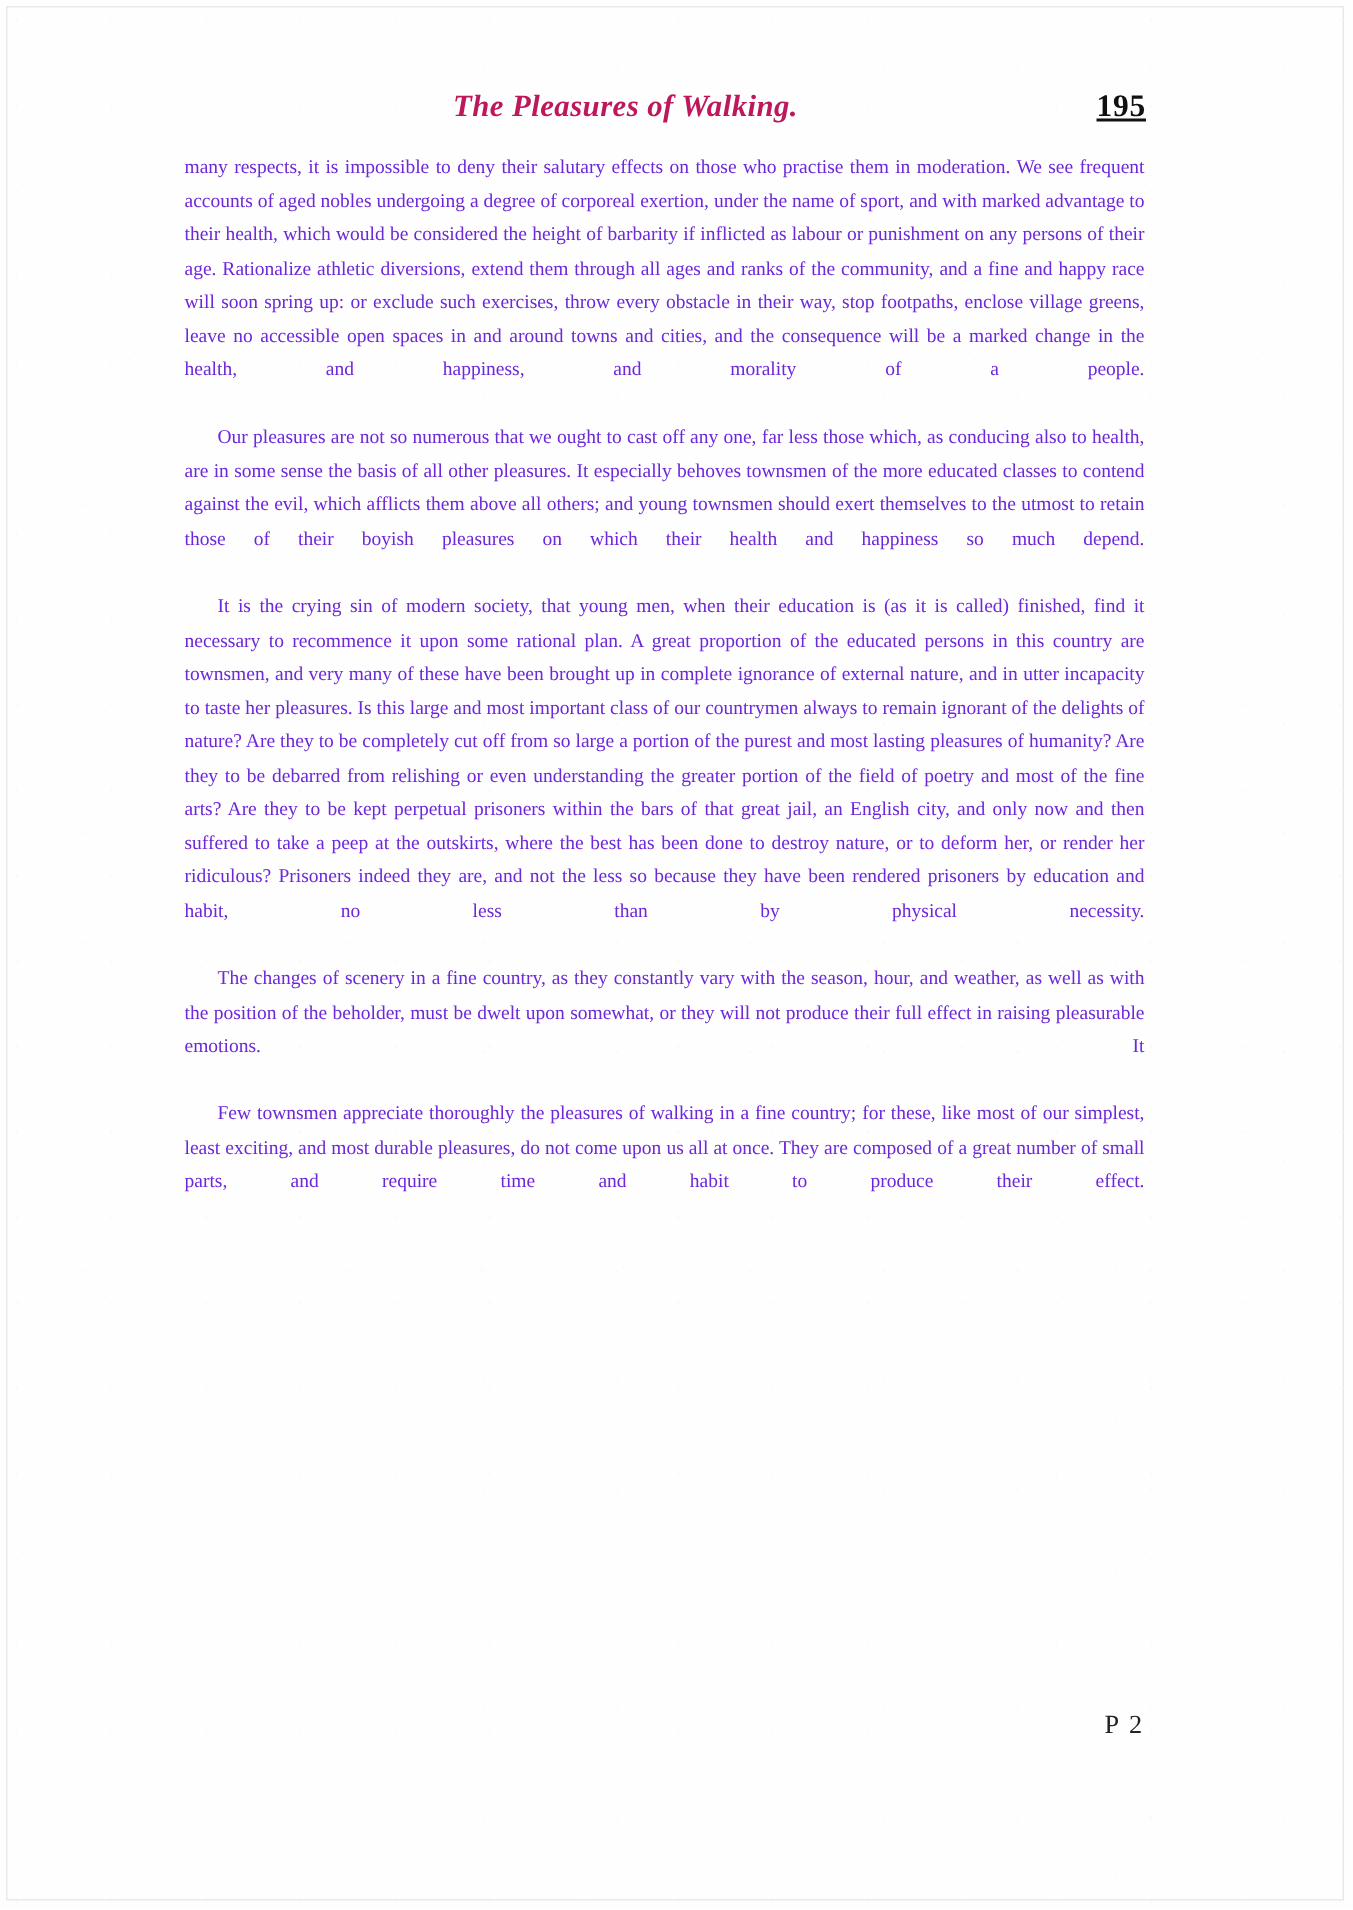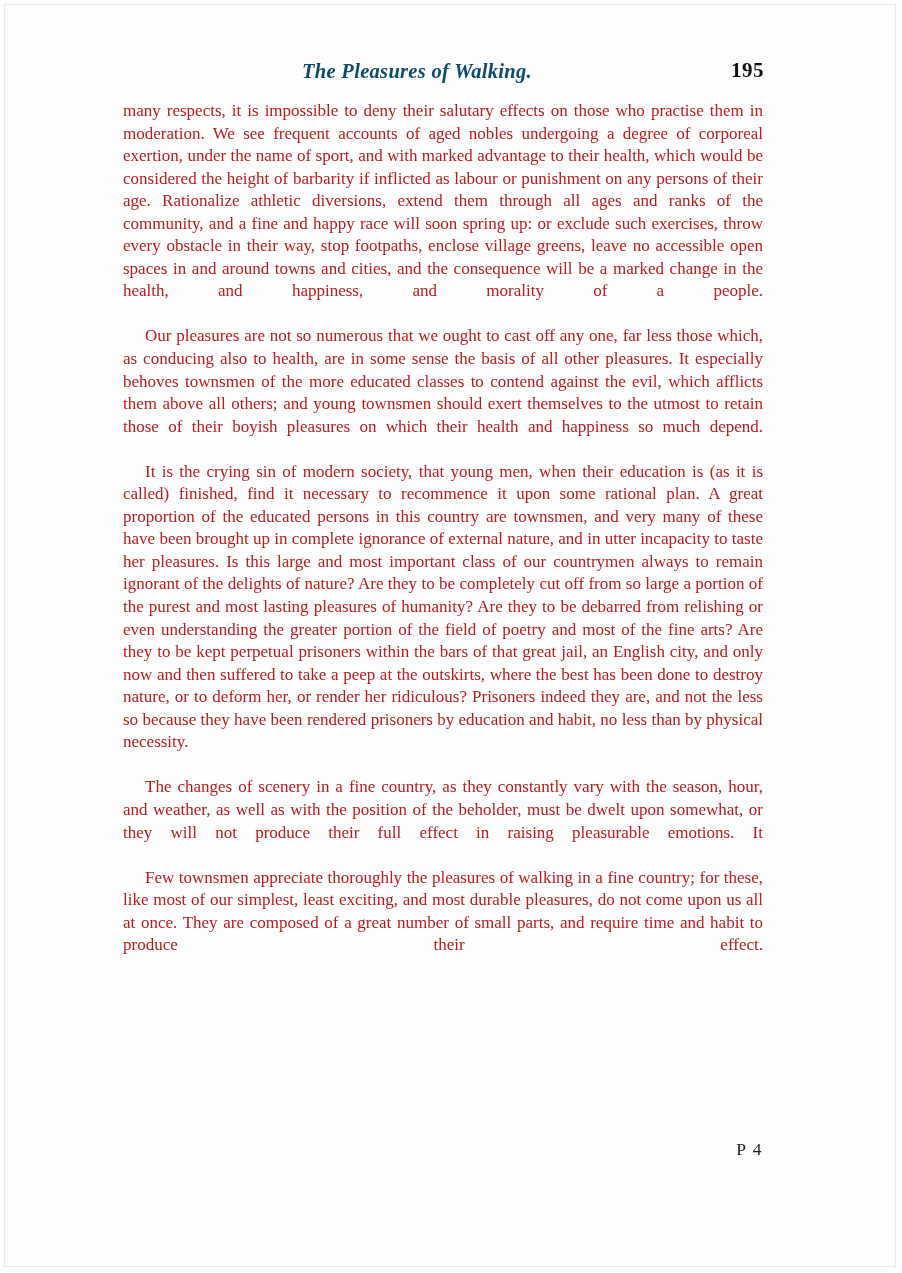--- a/index.html
+++ b/index.html
@@ -49,40 +49,41 @@
   }
   .head-title {
     position: absolute;
     left: 0; right: 0;
     top: 2px;
     text-align: center;
     font-style: italic;
     font-weight: bold;
     font-size: 20.5px;
     letter-spacing: 0.3px;
-    color: #0c4a6e;
+    color: #be185d;
     padding-right: 52px;
   }
   .page-number {
     position: absolute;
     right: -1px;
     top: 0px;
     font-weight: bold;
     font-size: 21px;
     letter-spacing: 0.5px;
     color: #111111;
+    text-decoration: underline;
   }
 
   
   .body-copy {
-    font-size: 17px;
+    font-size: 13px;
     line-height: 22.55px;
     text-align: justify;
     text-justify: inter-word;
-    color: #b91c1c;
+    color: #6d28d9;
   }
   .para {
     margin: 0;
     text-indent: 22px;
     text-align: justify;
   }
   .para.first {
     text-indent: 0;
   }
   
@@ -137,17 +138,17 @@
     <div class="body-copy">
       <p class="para first">many respects, it is impossible to deny their salutary effects on those who practise them in moderation. We see frequent accounts of aged nobles undergoing a degree of corporeal exertion, under the name of sport, and with marked advantage to their health, which would be considered the height of barbarity if inflicted as labour or punishment on any persons of their age. Rationalize athletic diversions, extend them through all ages and ranks of the community, and a fine and happy race will soon spring up: or exclude such exercises, throw every obstacle in their way, stop footpaths, enclose village greens, leave no accessible open spaces in and around towns and cities, and the consequence will be a marked change in the health, and happiness, and morality of a people.</p>
       <p class="para">Our pleasures are not so numerous that we ought to cast off any one, far less those which, as conducing also to health, are in some sense the basis of all other pleasures. It especially behoves townsmen of the more educated classes to contend against the evil, which afflicts them above all others; and young townsmen should exert themselves to the utmost to retain those of their boyish pleasures on which their health and happiness so much depend.</p>
       <p class="para">It is the crying sin of modern society, that young men, when their education is (as it is called) finished, find it necessary to recommence it upon some rational plan. A great proportion of the educated persons in this country are townsmen, and very many of these have been brought up in complete ignorance of external nature, and in utter incapacity to taste her pleasures. Is this large and most important class of our countrymen always to remain ignorant of the delights of nature? Are they to be completely cut off from so large a portion of the purest and most lasting pleasures of humanity? Are they to be debarred from relishing or even understanding the greater portion of the field of poetry and most of the fine arts? Are they to be kept perpetual prisoners within the bars of that great jail, an English city, and only now and then suffered to take a peep at the outskirts, where the best has been done to destroy nature, or to deform her, or render her ridiculous? Prisoners indeed they are, and not the less so because they have been rendered prisoners by education and habit, no less than by physical necessity.</p>
       <p class="para">The changes of scenery in a fine country, as they constantly vary with the season, hour, and weather, as well as with the position of the beholder, must be dwelt upon somewhat, or they will not produce their full effect in raising pleasurable emotions. It</p>
       <p class="para">Few townsmen appreciate thoroughly the pleasures of walking in a fine country; for these, like most of our simplest, least exciting, and most durable pleasures, do not come upon us all at once. They are composed of a great number of small parts, and require time and habit to produce their effect.</p>
     </div>
 
   </div>
 
-  <div class="signature">P 4</div>
+  <div class="signature">P 2</div>
 
   <div class="grain"></div>
 
 </div>
 
 </body></html>

